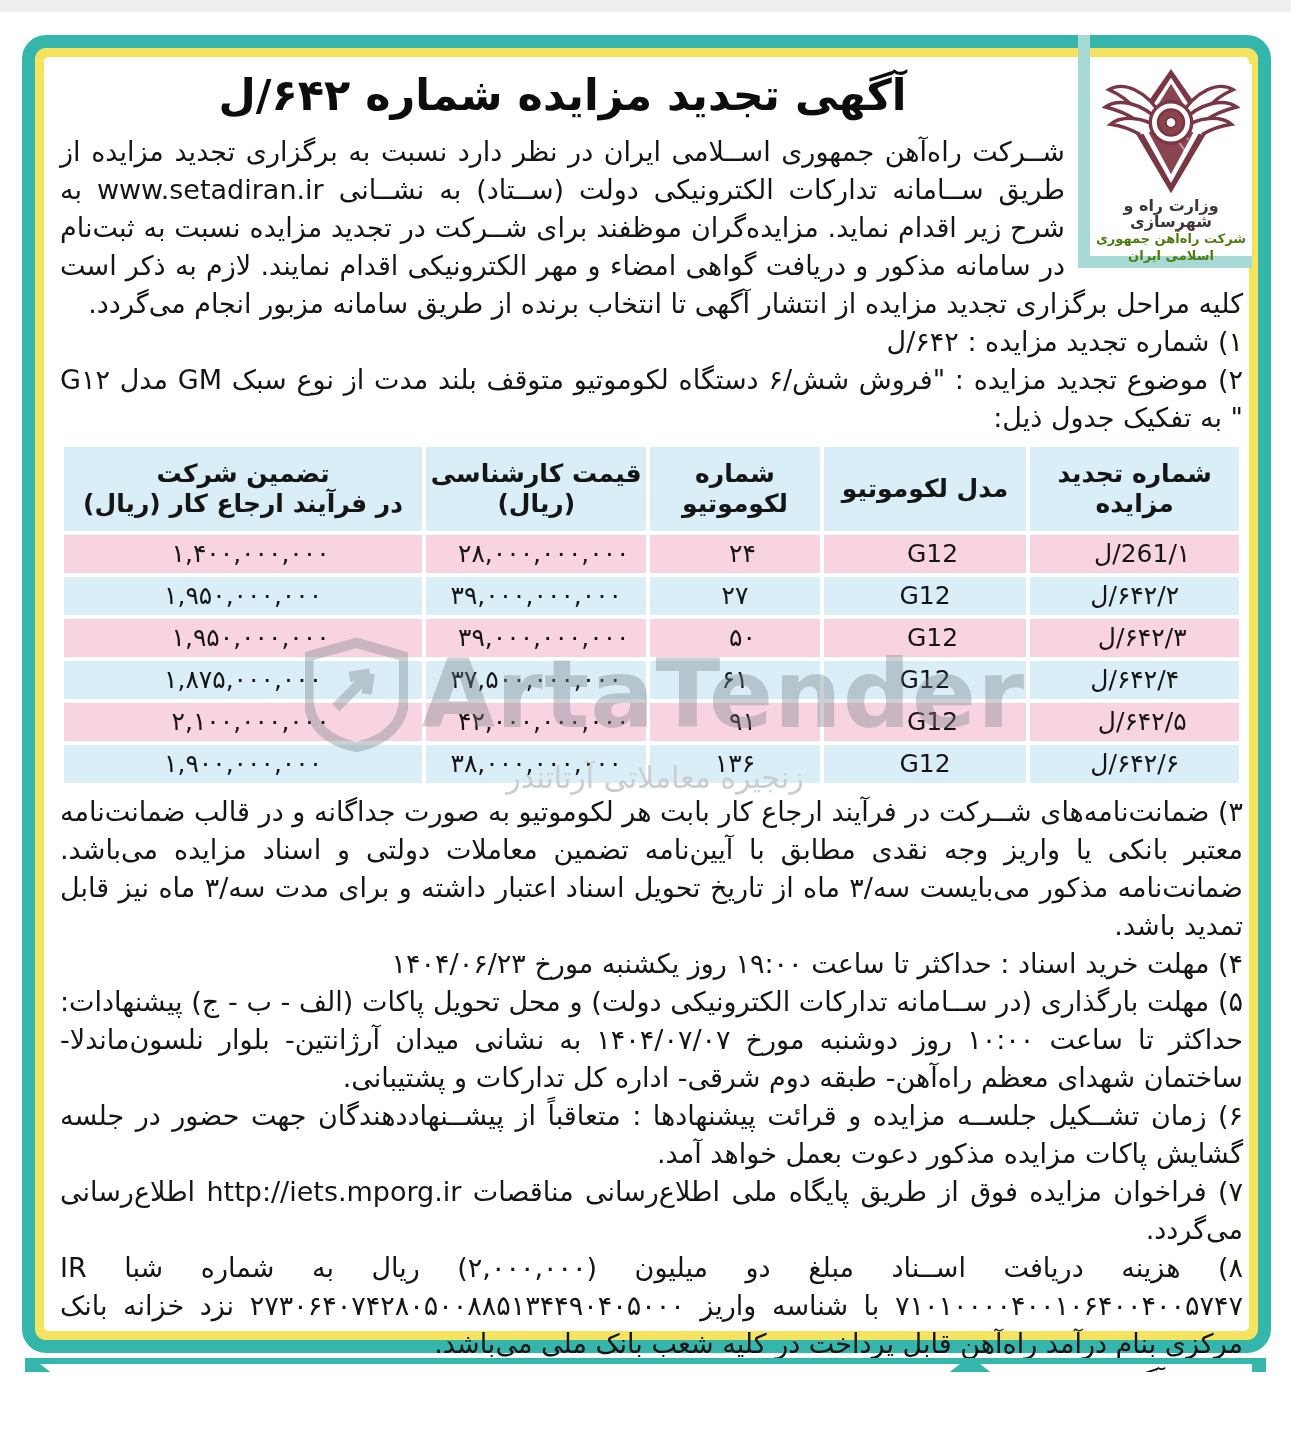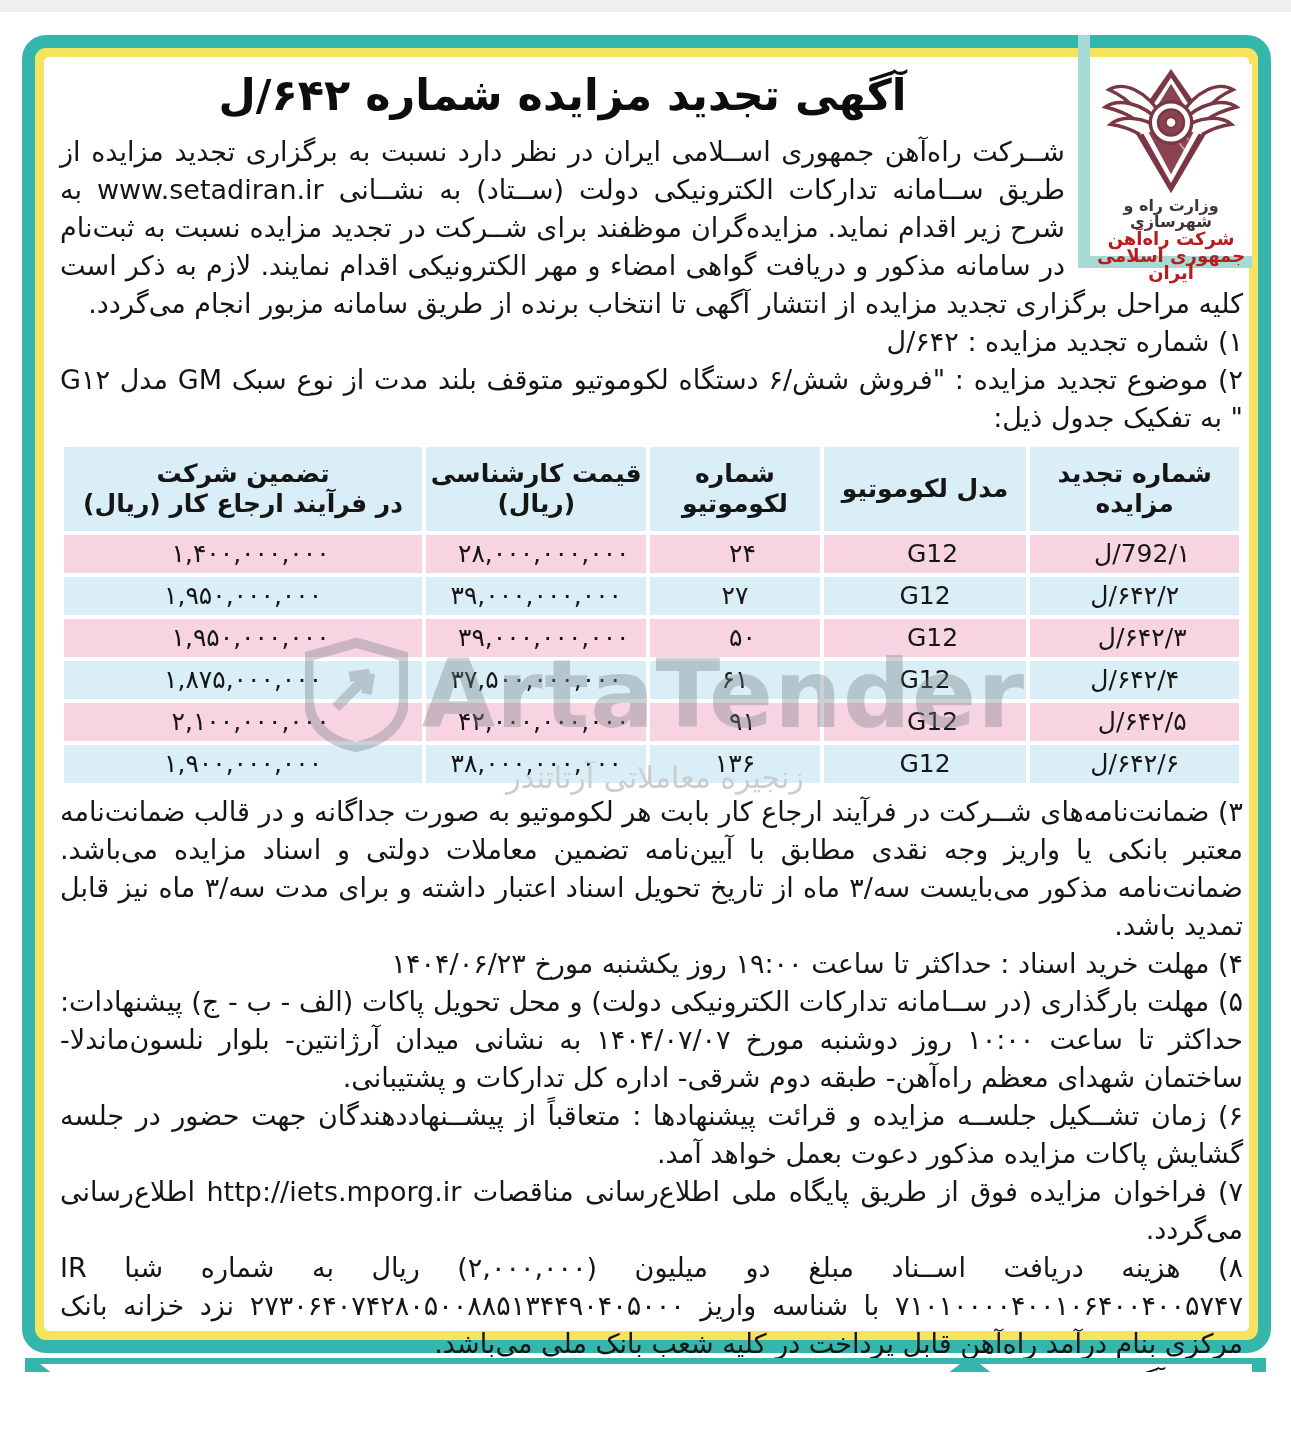--- a/index.html
+++ b/index.html
@@ -32,21 +32,21 @@
   tr.row-pink td { background:#f8d3e2;padding-left:19px; }
   tr.row-blue td { background:#d9eef6; }
 
   
   .logo-box { position:absolute; top:64px; left:1078px; width:174px; height:204px; background:#ffffff;
               border-left:12px solid #a7dad5; border-bottom:12px solid #a7dad5; z-index:5;
               text-align:center; direction:rtl; }
   .logo-tab { position:absolute; top:35px; left:1078px; width:12px; height:31px; background:#a7dad5; z-index:6; }
   .logo-art { margin:2px auto 0 auto; display:block; }
   .logo-line1 { font-size:16px; line-height:16px; color:#43343b; font-weight:bold; }
-  .logo-line2 { font-size:18px; line-height:17px; color:#b91c1c; font-weight:bold; }
+  .logo-line2 { font-size:13px; line-height:17px; color:#4d7c0f; font-weight:bold; }
 
   
   .wm-brand { position:absolute; top:630px; left:305px; width:720px; display:flex; align-items:center; gap:14px;
               direction:ltr; z-index:4; opacity:0.38; pointer-events:none; }
   .wm-brand-text { font-size:95px; font-weight:bold; color:#7d858c; letter-spacing:1px; font-family:"DejaVu Sans", sans-serif; }
   .wm-tagline { position:absolute; top:760px; left:295px; width:720px; text-align:center; direction:rtl;
                 font-size:30px; letter-spacing:14px; color:#c9ced2; z-index:4; pointer-events:none; }
 
   
   .footer-band { position:absolute; top:1358px; left:25px; width:1241px; height:46px; background:#35b6ad; z-index:2; }
@@ -93,21 +93,21 @@
             <th>
               <span>قیمت کارشناسی</span><br>
               <span>(ریال)</span>
             </th>
             <th>
               <span>تضمین شرکت</span><br>
               <span>در فرآیند ارجاع کار (ریال)</span>
             </th>
           </tr>
           <tr class="row-pink">
-            <td>792/۱/ل</td>
+            <td>261/۱/ل</td>
             <td>G12</td>
             <td>۲۴</td>
             <td>۲۸,۰۰۰,۰۰۰,۰۰۰</td>
             <td>۱,۴۰۰,۰۰۰,۰۰۰</td>
           </tr>
           <tr class="row-blue">
             <td>۶۴۲/۲/ل</td>
             <td>G12</td>
             <td>۲۷</td>
             <td>۳۹,۰۰۰,۰۰۰,۰۰۰</td>

